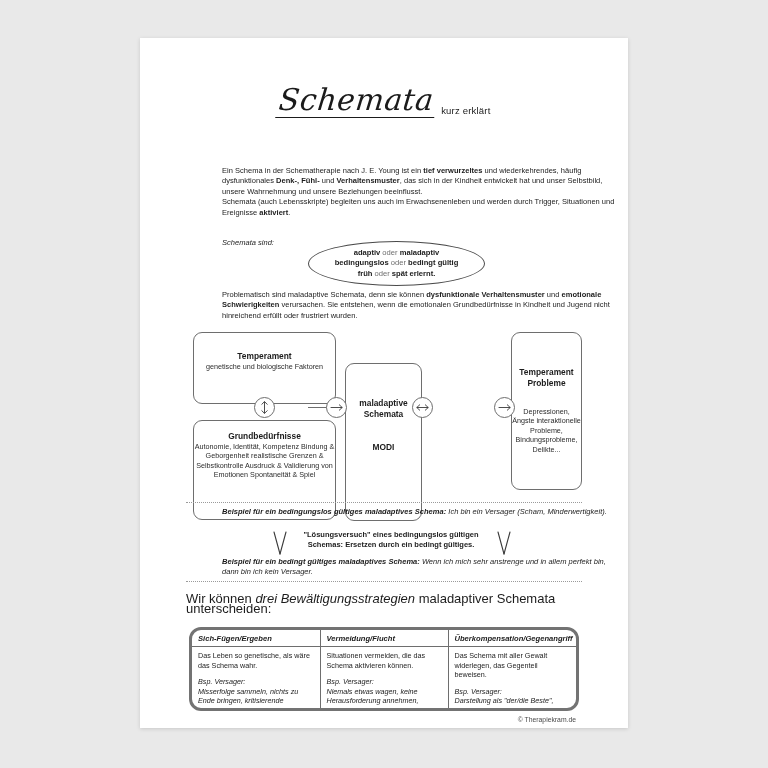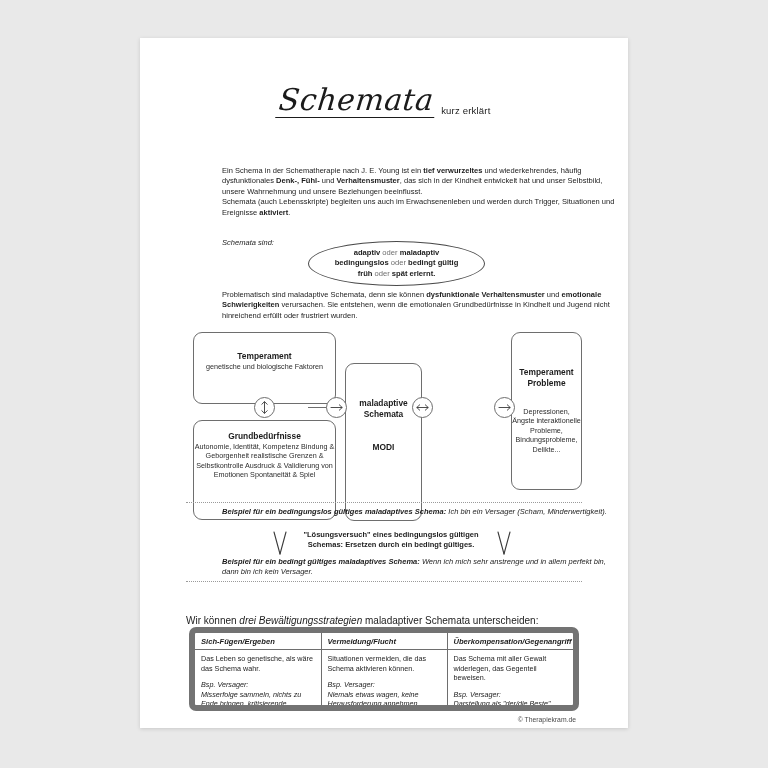--- a/index.html
+++ b/index.html
@@ -206,34 +206,34 @@
 
   
   #q-head {
     position: absolute;
     left: 0; top: 551px; width: 396px;
     font-size: 8px; font-weight: bold; color: #1c1c1c;
     line-height: 11px;
   }
   #q-sub {
     position: absolute;
-    left: 0; top: 578px; width: 396px;
-    font-size: 10px; color: #1c1c1c; line-height: 10.4px;
+    left: 0; top: 556px; width: 396px;
+    font-size: 13px; color: #1c1c1c; line-height: 10.4px;
   }
   #q-sub i { font-style: italic; }
 
   
   #tbl {
     position: absolute;
     left: 3px;
     top: 589px;
     width: 390px;
     height: 84px;
-    border: 6px solid #737373;
-    border-radius: 7px;
+    border: 3px solid #737373;
+    border-radius: 12px;
     box-sizing: border-box;
     overflow: hidden;
     background: #fff;
   }
   #tbl table {
     width: 100%;
     border-collapse: collapse;
     table-layout: fixed;
   }
   #tbl th {

